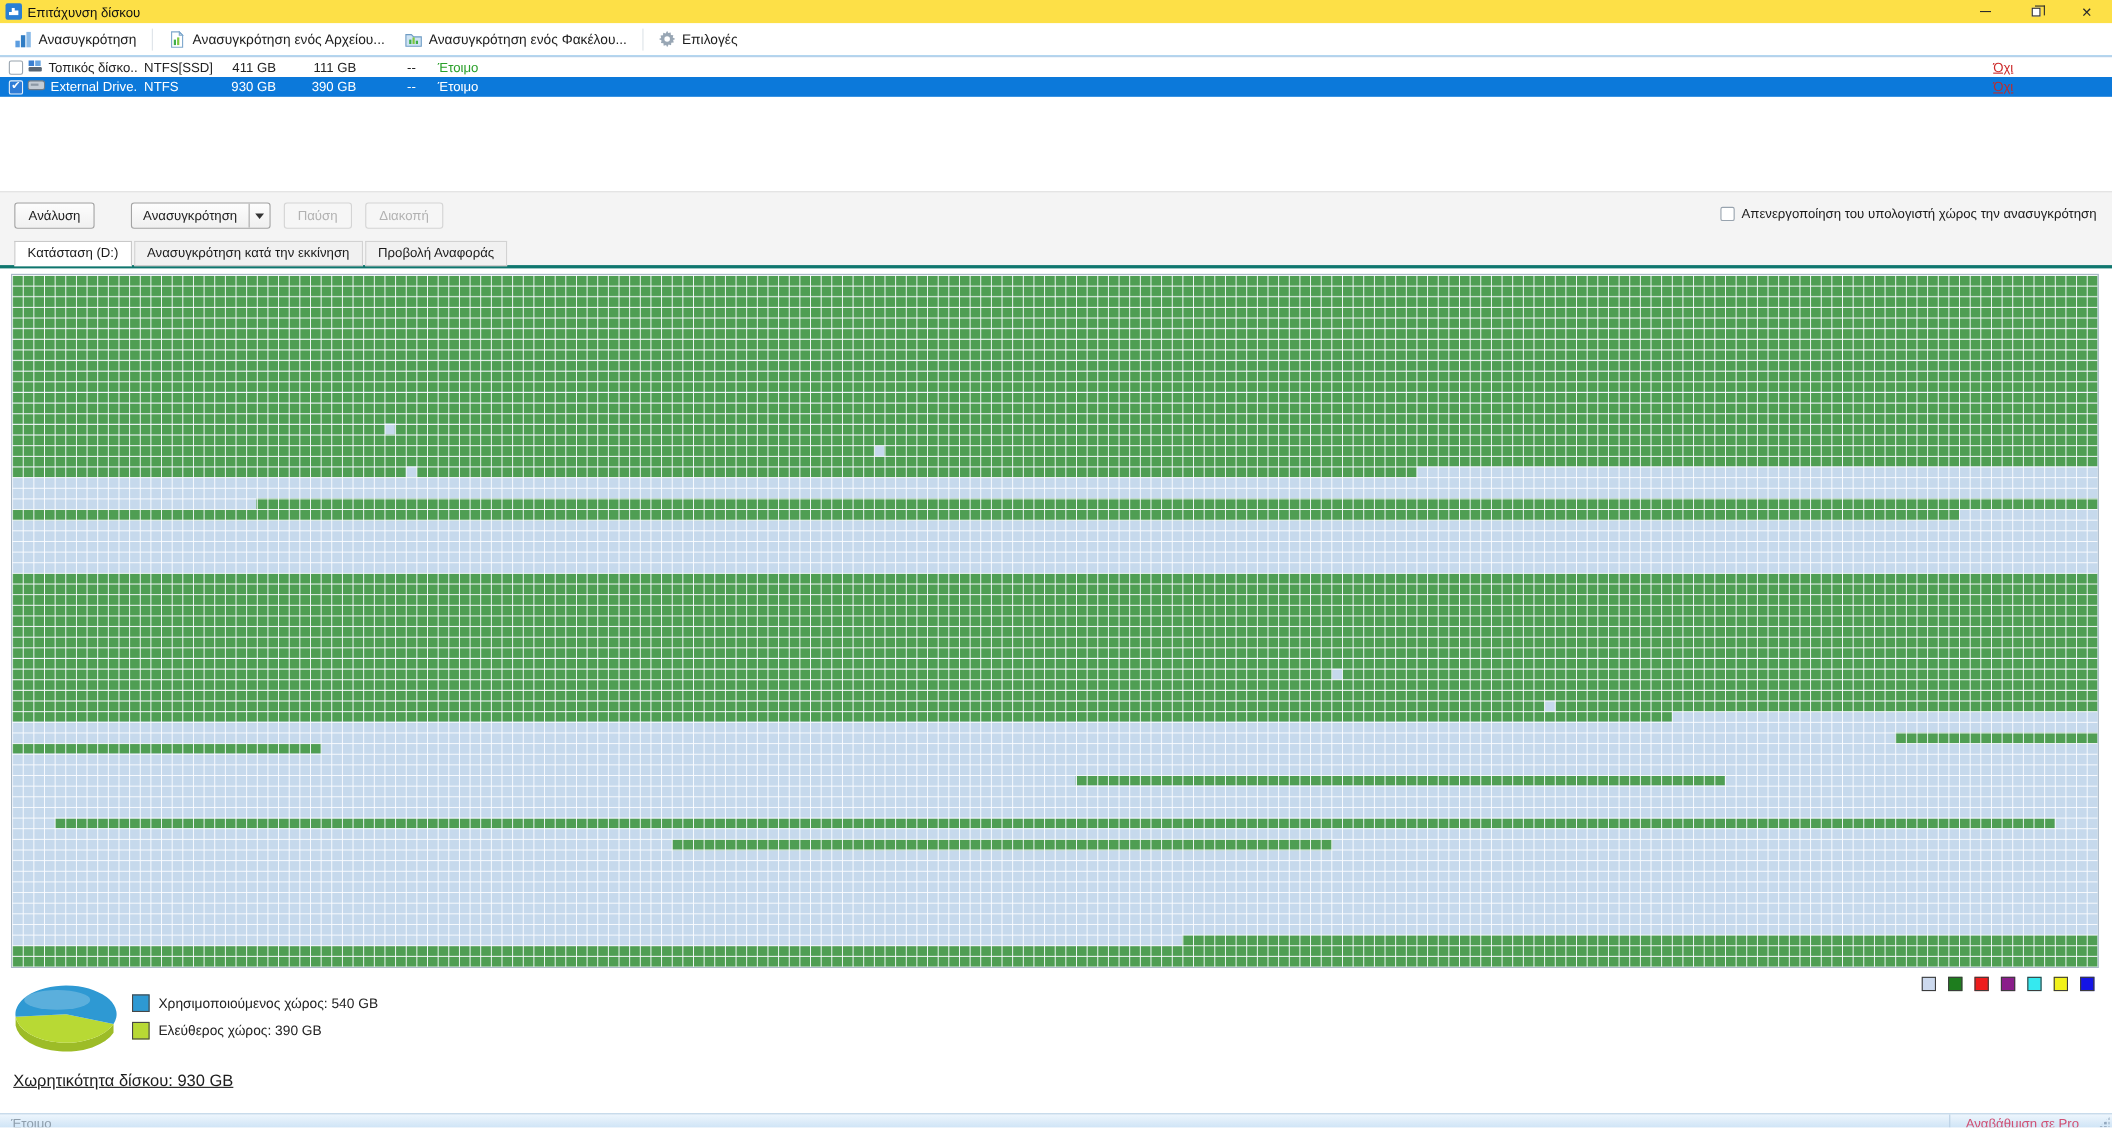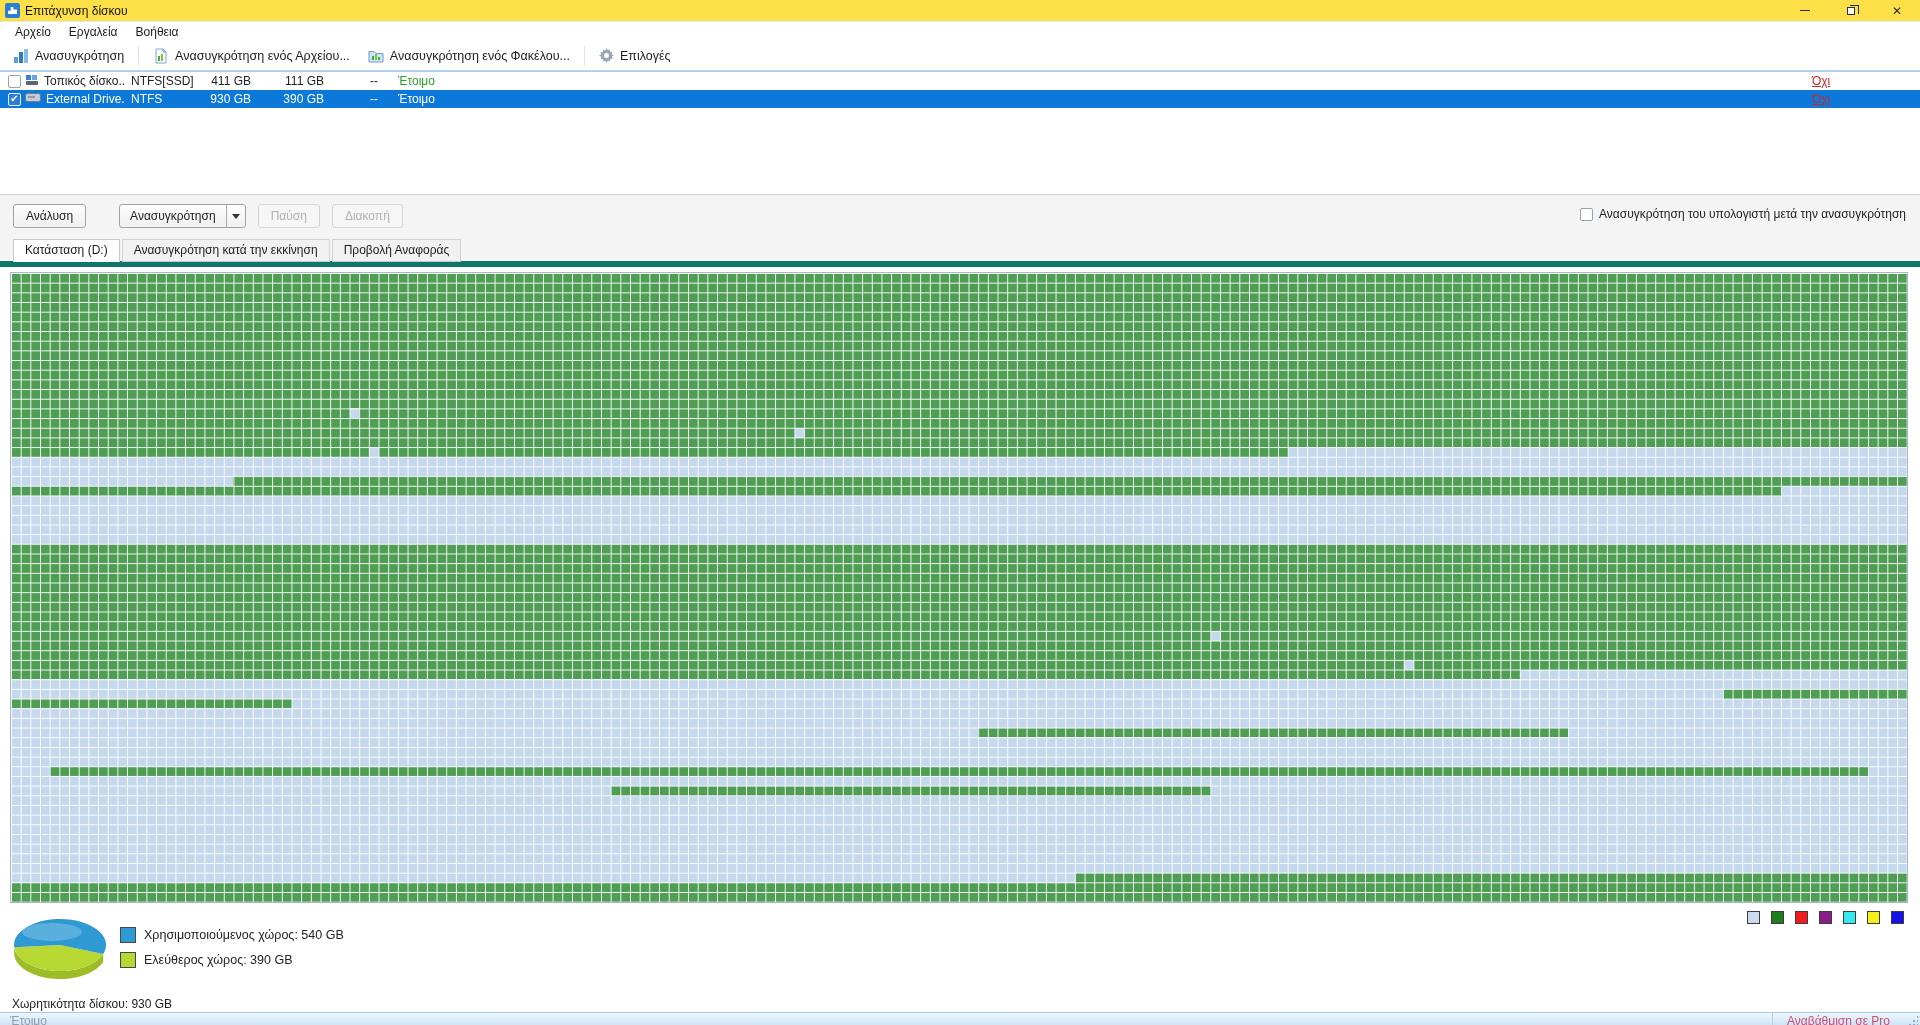--- a/index.html
+++ b/index.html
@@ -65,39 +65,39 @@
   .gap12 { margin-right:12px; }
   .shutdown { position:absolute; right:14px; top:12px; display:flex; align-items:center; gap:6px; color:#1c1c1c; }
 
   
   .tabstrip { position:absolute; left:13px; bottom:-1px; display:flex; z-index:3; }
   .tab { padding:3px 11px 4px; font-size:12px; color:#1c1c1c; background:#f1f1f1; border:1px solid #d2d2d2;
          border-bottom:1px solid #c9c9c9; margin-right:2px; }
   .tab.active { background:#fff; border:1px solid #c9c9c9; border-bottom:1px solid #fff; }
 
   
-  .gridpanel { flex:1 1 auto; background:#fff; border-top:6px solid #0f766e; position:relative; }
+  .gridpanel { flex:1 1 auto; background:#fff; border-top:3px solid #0f766e; position:relative; }
   .blockmap { position:absolute; left:10px; top:5px; width:1898px; height:631px; background:#c6d9ec;
               border:1px solid #a9b7c5; overflow:hidden; }
   .run { position:absolute; background:#4f9e53; }
   .freecell { position:absolute; background:#c6d9ec; }
   .blockmap::after { content:""; position:absolute; inset:0; pointer-events:none;
      background-image:
        linear-gradient(to right, rgba(250,252,255,.95) 1px, transparent 1px),
        linear-gradient(to bottom, rgba(250,252,255,.95) 1px, transparent 1px);
      background-size: calc(100%/196) calc(100%/65); }
 
   .swatchrow { position:absolute; right:16px; top:644px; display:flex; gap:11px; }
   .swatch { width:13px; height:13px; border:1px solid #3c3c3c; }
 
   .pie { position:absolute; left:12px; top:648px; }
   .legend { position:absolute; left:120px; top:660px; display:flex; flex-direction:column; gap:9px; }
   .legend-row { display:flex; align-items:center; gap:8px; font-size:12.5px; }
   .legend-sq { width:16px; height:16px; border:1px solid #474747; flex:0 0 auto; }
-  .capacity { position:absolute; left:12px; top:730px; font-size:12px; color:#1c1c1c; }
+  .capacity { position:absolute; left:12px; top:730px; font-size:15px; color:#1c1c1c;text-decoration:underline; }
 
   
   .statusbar { height:13px; overflow:hidden; flex:0 0 auto; background:linear-gradient(#eef6fd,#cfe4f6);
                border-top:1px solid #abc7e1; display:flex; font-size:12px; color:#8e9eac; line-height:17px; }
   .status-left { padding-left:10px; }
   .status-right { margin-left:auto; display:flex; align-items:flex-start; }
   .upgrade { color:#cf4f72; border-left:1px solid #b9cfe4; padding:0 14px; }
   .grip { width:16px; height:13px; position:relative; }
   .grip::after { content:""; position:absolute; right:2px; top:2px; width:10px; height:10px;
      background-image:radial-gradient(circle at 2px 2px, #93a9bf 1.2px, transparent 1.4px);
@@ -117,25 +117,20 @@
         </div>
       <div class="win-btn">
           <span class="glyph-restore"></span>
         </div>
       <div class="win-btn">
           <span class="glyph-close">✕</span>
         </div>
     </div>
   </div>
 
-  <div class="menubar">
-      <span class="menu-item">Αρχείο</span>
-      <span class="menu-item">Εργαλεία</span>
-      <span class="menu-item">Βοήθεια</span>
-    </div>
 
   <div class="toolbar">
       <span class="tb-item">
         <span>
           <svg width="16" height="16">
             <rect x="1" y="9" width="4" height="6" fill="#5c9de0"></rect>
             <rect x="6" y="4" width="4" height="11" fill="#2f7cc4"></rect>
             <rect x="11" y="1" width="4" height="14" fill="#8abbe9"></rect>
           </svg>
         </span>
@@ -223,21 +218,21 @@
         <span class="main">Ανασυγκρότηση</span>
         <span class="arrow">
             <span class="tri-down"></span>
           </span>
       </span>
       <button class="btn disabled gap12">Παύση</button>
       <button class="btn disabled">Διακοπή</button>
     </div>
     <label class="shutdown">
       <span class="cb"></span>
-      <span>Ανασυγκρότηση του υπολογιστή μετά την ανασυγκρότηση</span>
+      <span>Απενεργοποίηση του υπολογιστή χώρος την ανασυγκρότηση</span>
     </label>
     <div class="tabstrip">
         <span class="tab active">Κατάσταση (D:)</span>
         <span class="tab">Ανασυγκρότηση κατά την εκκίνηση</span>
         <span class="tab">Προβολή Αναφοράς</span>
       </div>
   </div>
 
   <div class="gridpanel">
     <div class="blockmap" id="blockmap">

